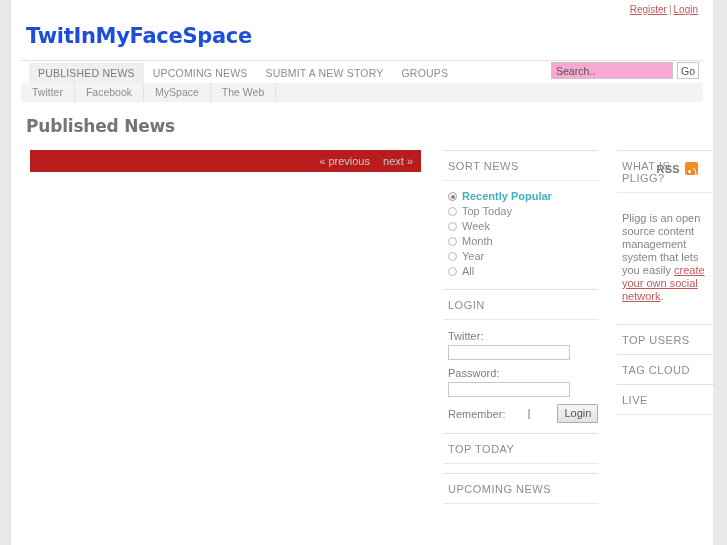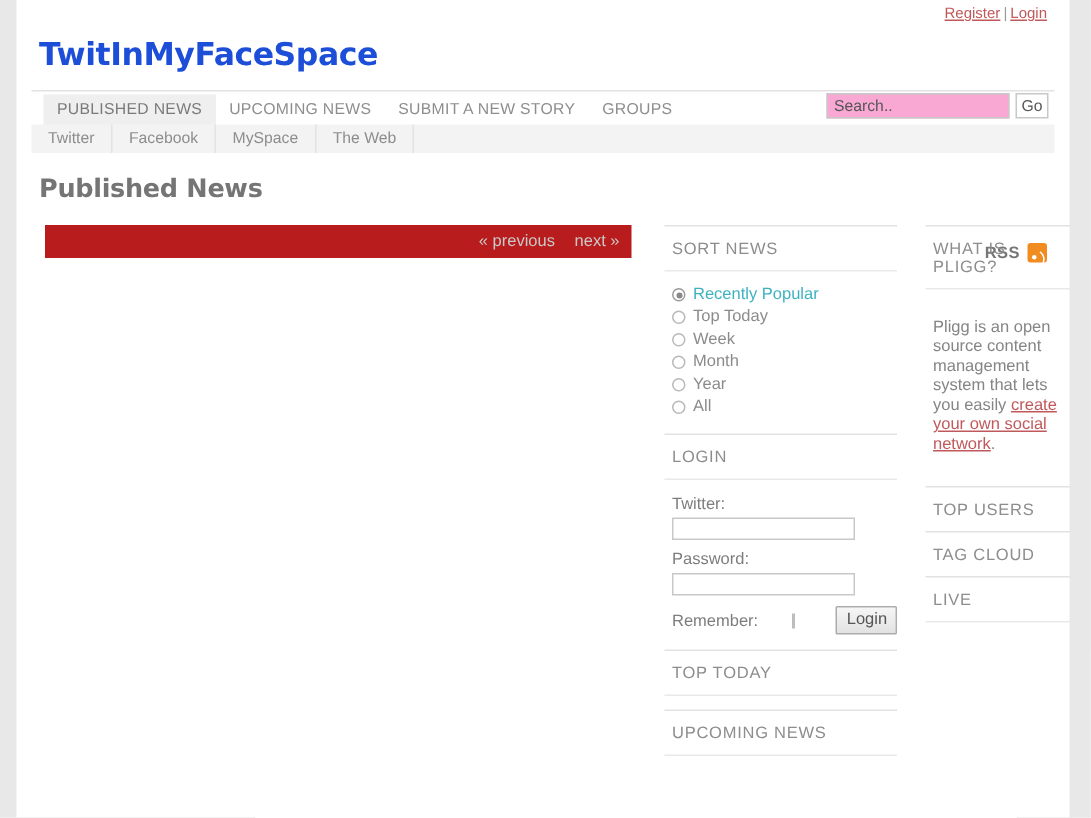--- a/index.html
+++ b/index.html
@@ -273,21 +273,21 @@
     width: 4px; height: 4px;
     border-radius: 50%;
     background: #888;
   }
   .sort-label {
     font-size: 11px;
     color: #8b8b8b;
   }
   .sort-list li.selected .sort-label {
     color: #3fb2c0;
-    font-weight: normal;
+    font-weight: bold;
   }
 
   
   .form-label {
     font-size: 11px;
     color: #7d7d7d;
     margin: 2px 0 3px 0;
   }
   .form-input {
     width: 122px;

